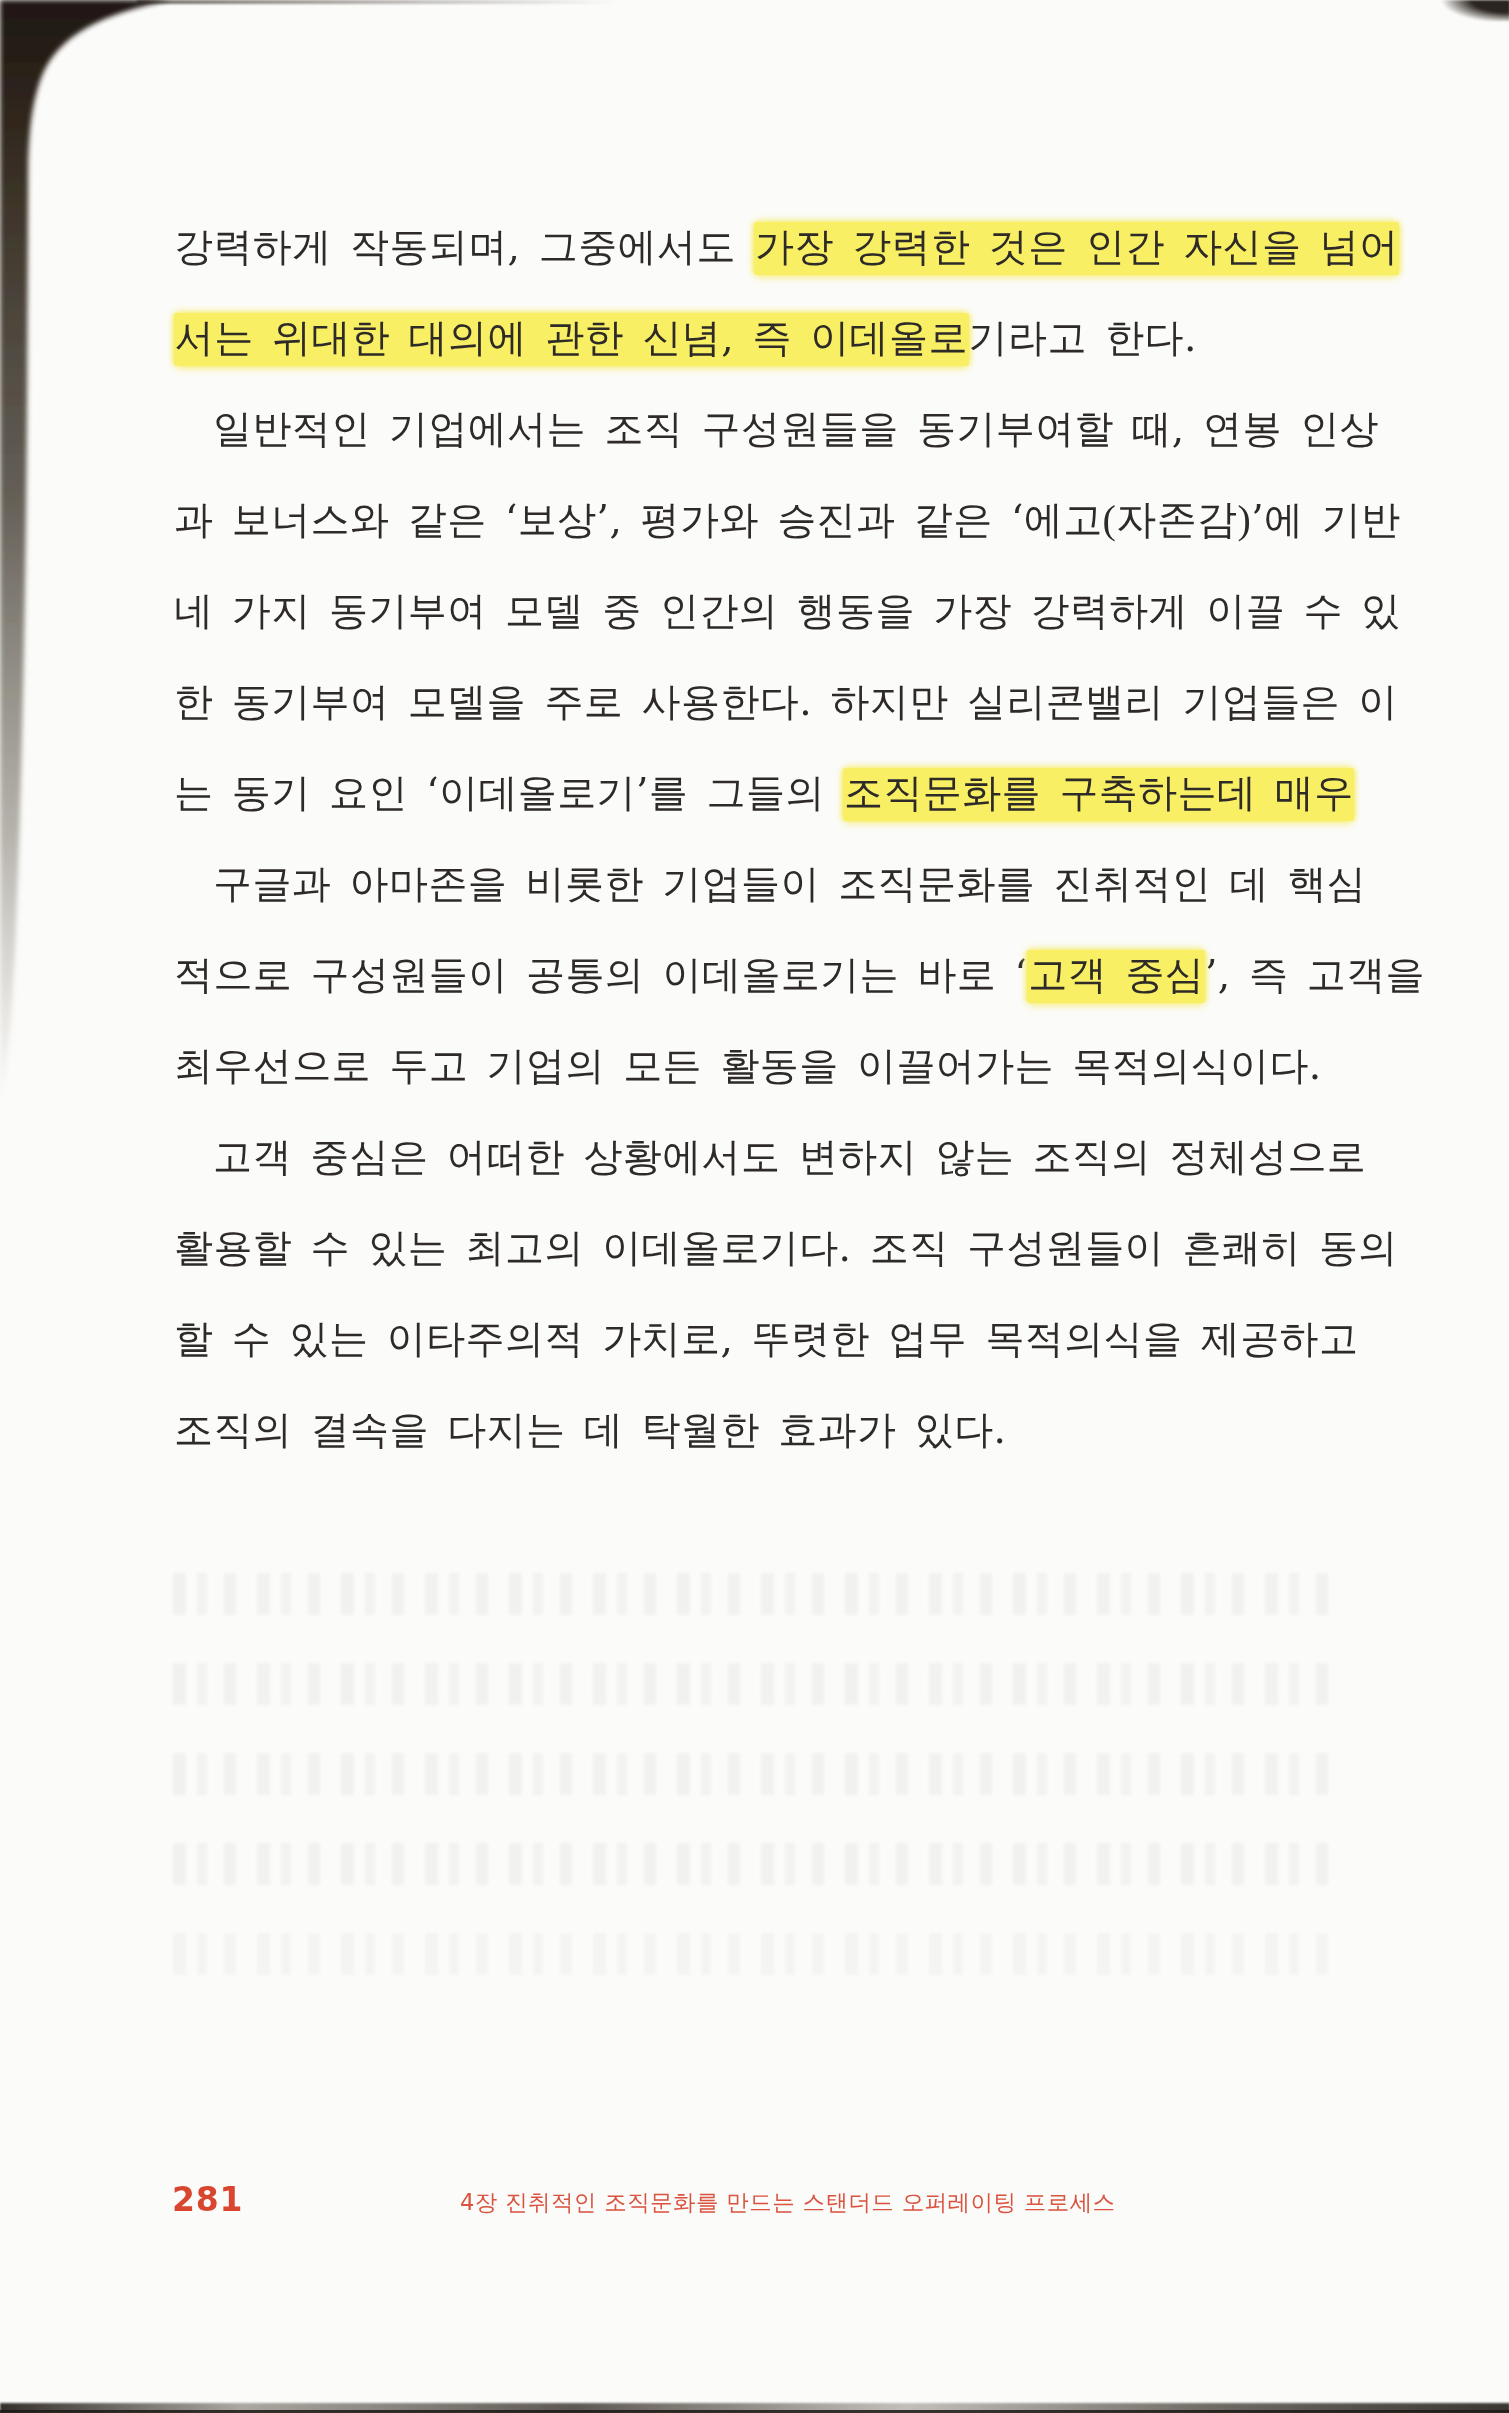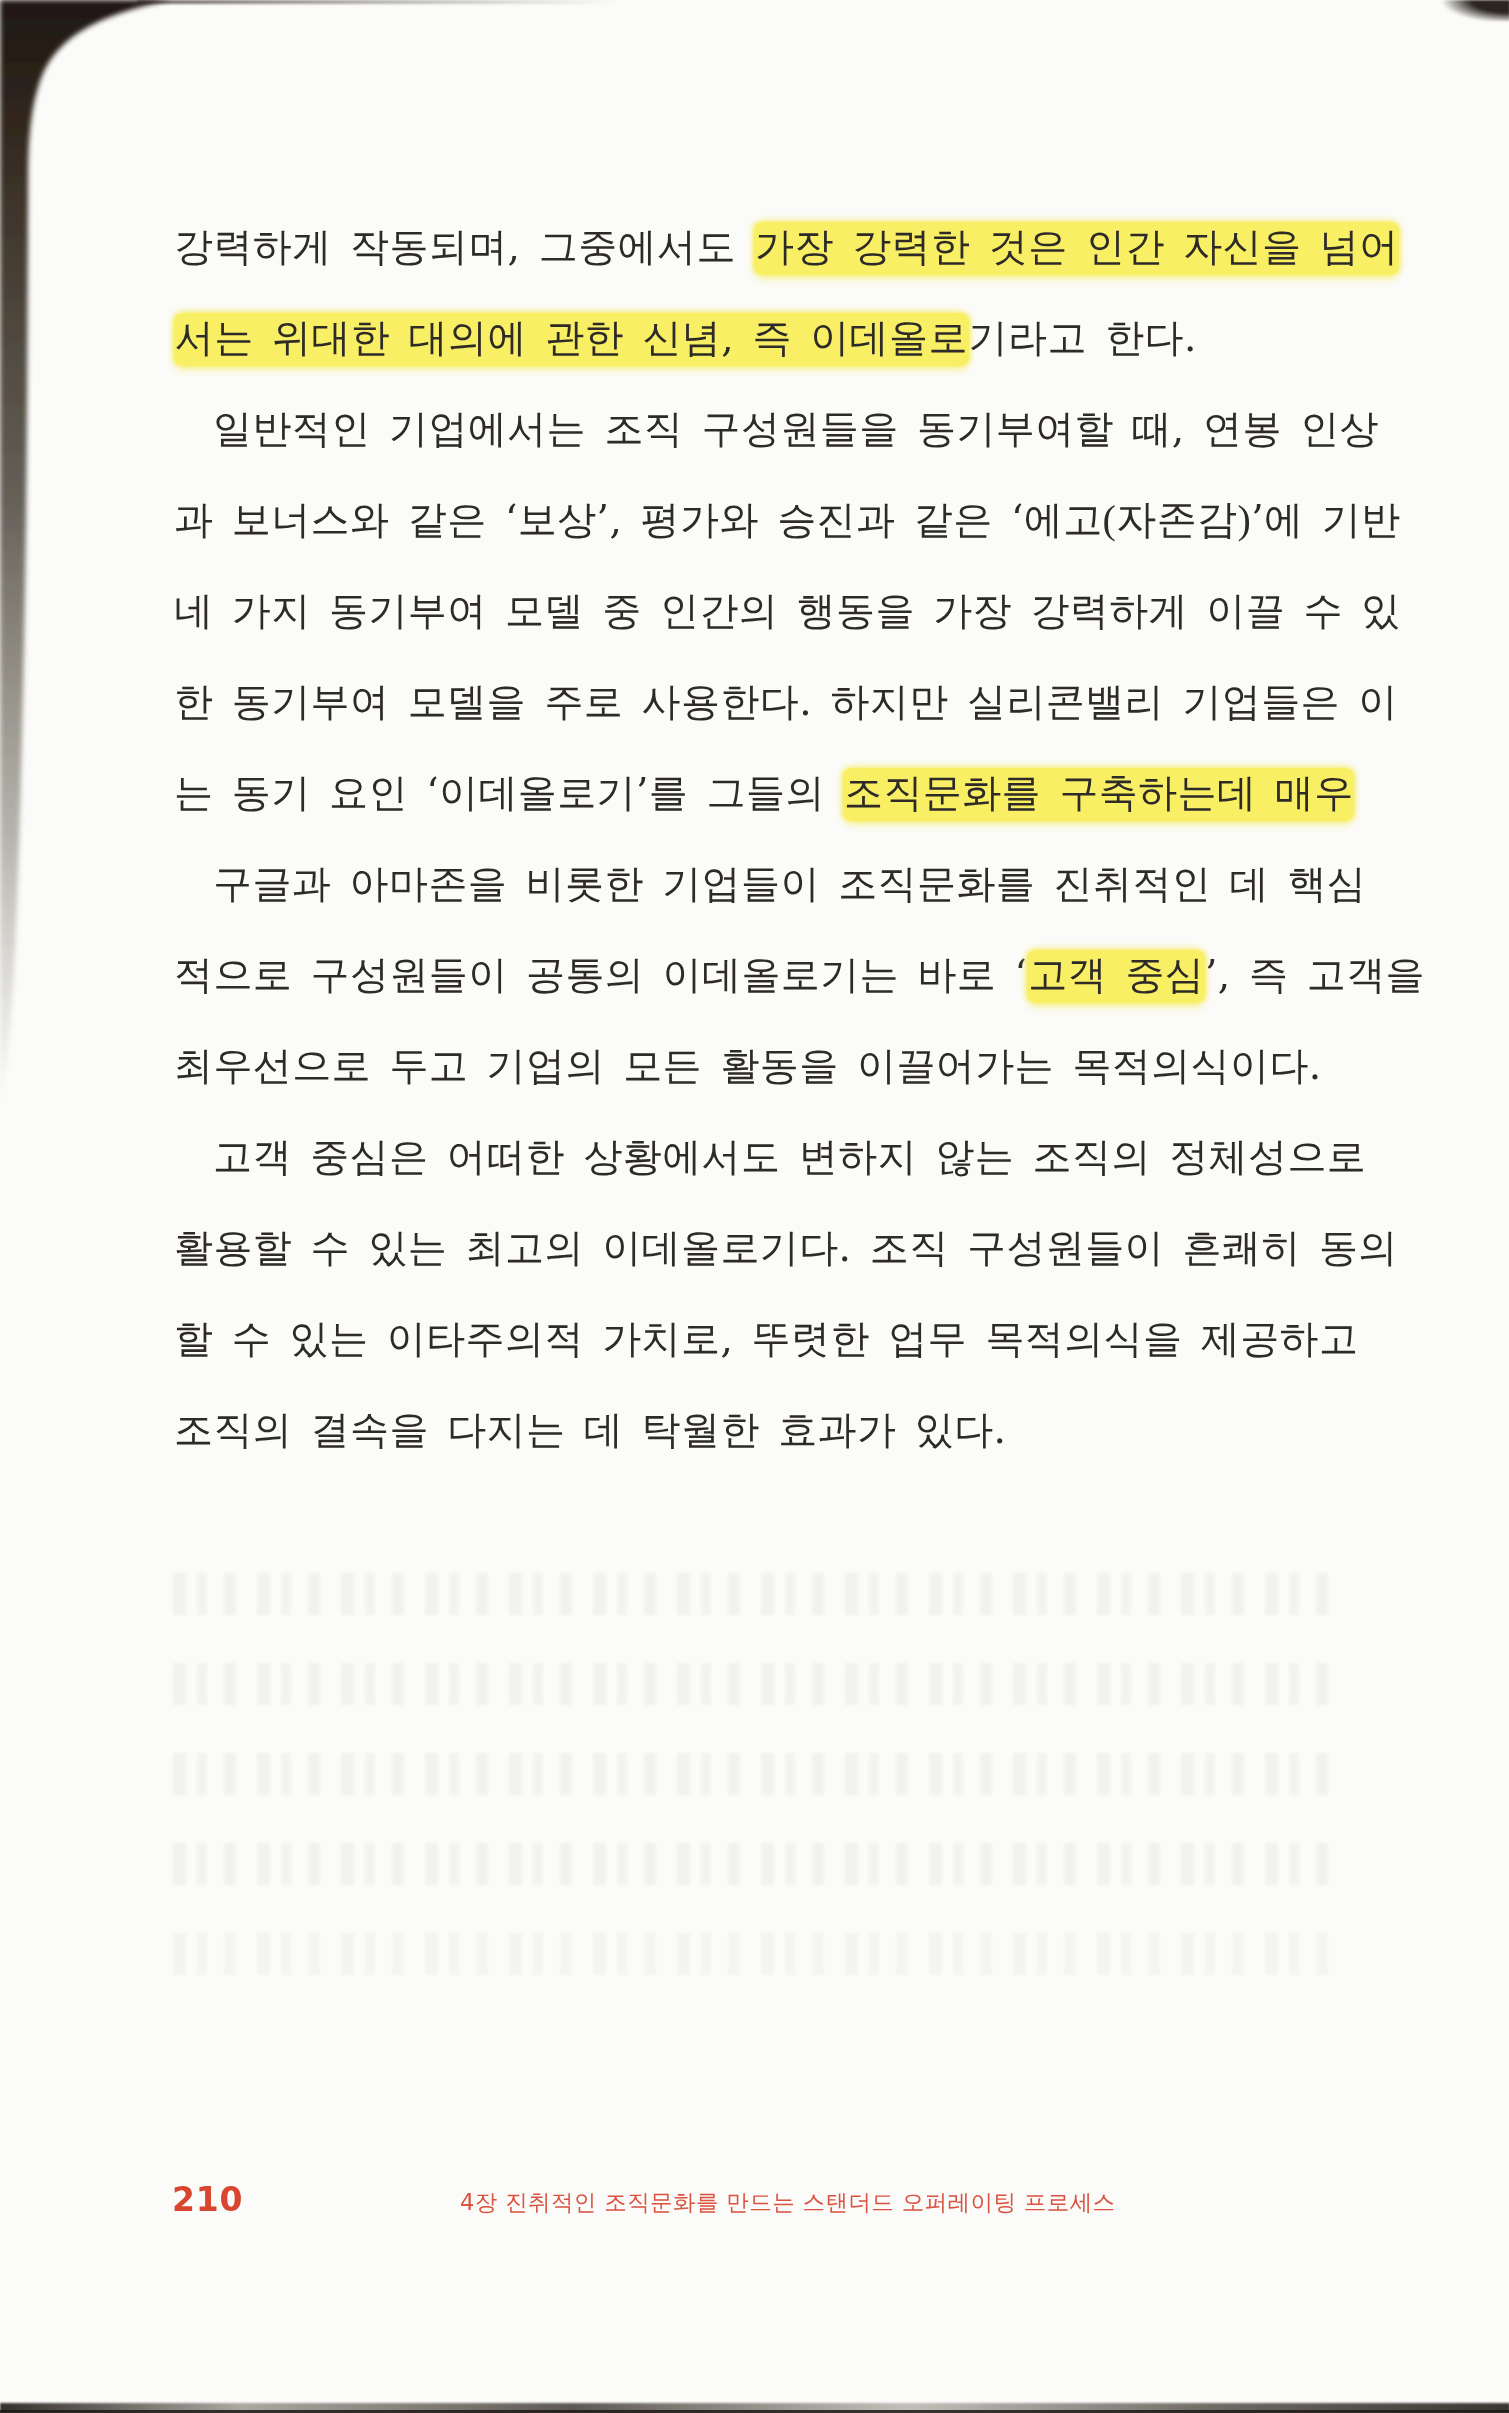--- a/index.html
+++ b/index.html
@@ -46,21 +46,21 @@
     height:91px; line-height:91px;
     font-size:39px; letter-spacing:0.4px; word-spacing:5.6px;
     color:#2d2a27; white-space:nowrap;
   }
   .line.indent { padding-left:39px; }
   .hl {
     background:#f8ef64;
     box-shadow:0 5.6px 7.2px -2.4px rgba(246,238,96,.6), 0 -4px 6.4px -2.4px rgba(246,238,96,.6),
                3.2px 0 4.8px -1.6px rgba(246,238,96,.7), -3.2px 0 4.8px -1.6px rgba(246,238,96,.7);
     padding:1.6px 0.8px 5.6px;
-    border-radius:8px;
+    border-radius:2px;
   }
   .small { font-size:40px;font-family:Liberation Serif, serif; }
   
   .page-number {
     position:absolute; left:172px; top:2180px;
     font-family:"DejaVu Sans","Liberation Sans",sans-serif;
     font-weight:bold; font-size:33px; letter-spacing:0.8px;
     color:#d8462f;
   }
   .footer-title {
@@ -108,18 +108,18 @@
     <div class="line"><span>는 동기 요인 ‘이데올로기’를 그들의 </span><span class="hl">조직문화를 구축하는데 매우</span></div>
     <div class="line indent"><span>구글과 아마존을 비롯한 기업들이 조직문화를 진취적인 데 핵심</span></div>
     <div class="line"><span>적으로 구성원들이 공통의 이데올로기는 바로 ‘</span><span class="hl">고객 중심</span><span>’, 즉 고객을</span></div>
     <div class="line"><span>최우선으로 두고 기업의 모든 활동을 이끌어가는 목적의식이다.</span></div>
     <div class="line indent"><span>고객 중심은 어떠한 상황에서도 변하지 않는 조직의 정체성으로</span></div>
     <div class="line"><span>활용할 수 있는 최고의 이데올로기다. 조직 구성원들이 흔쾌히 동의</span></div>
     <div class="line"><span>할 수 있는 이타주의적 가치로, 뚜렷한 업무 목적의식을 제공하고</span></div>
     <div class="line"><span>조직의 결속을 다지는 데 탁월한 효과가 있다.</span></div>
   </div>
 
-<div class="page-number">210</div>
+<div class="page-number">281</div>
 <div class="footer-title">4장 진취적인 조직문화를 만드는 스탠더드 오퍼레이팅 프로세스</div>
 
 <div class="bottom-strip"></div>
 <div class="bottom-strip-dark"></div>
 
 
 </body></html>

